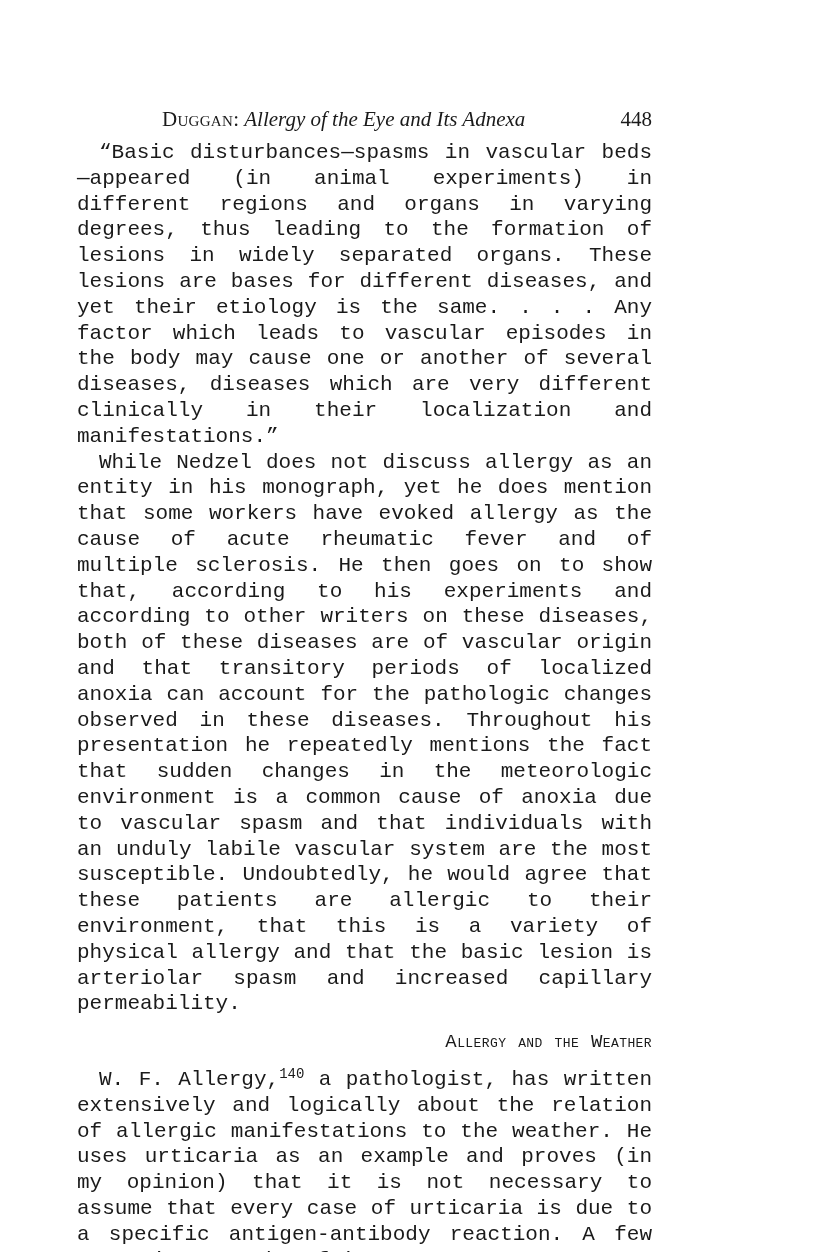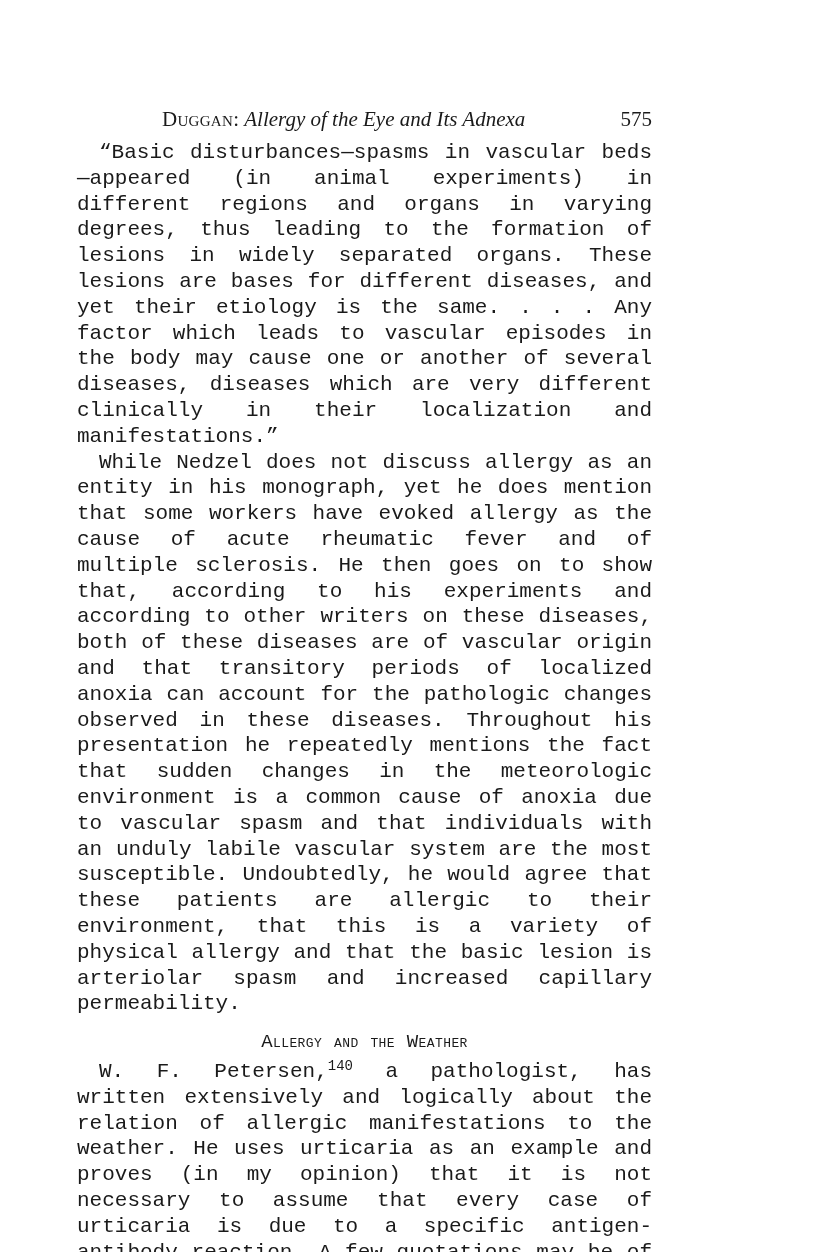--- a/index.html
+++ b/index.html
@@ -17,34 +17,34 @@
   .running-head .title { font-style: italic; }
   .running-head .folio { position: absolute; right: 0; top: 0; }
   .body-text {
     position: absolute; top: 140px; left: 0; width: 575px;
     font-size: 21px; line-height: 25.8px;
     text-align: justify;
     font-family: Liberation Mono, monospace;
   }
   .body-text p { margin: 0; text-indent: 22px; }
   .heading {
-    text-align: center; font-variant: small-caps;
-    font-size: 19px; line-height: 26px; margin: 12px 0 4px 0;
+    text-align: right; font-variant: small-caps;
+    font-size: 19px; line-height: 26px; margin: 12px 0 12px 0;
     letter-spacing: 0.4px; text-indent: 0;
   }
   sup { font-size: 14px; line-height: 0; vertical-align: 7px; }
 </style>
 </head>
 <body>
 
 <div class="page">
   <div class="running-head">
     <span class="author">Duggan</span><span>: </span><span class="title">Allergy of the Eye and Its Adnexa</span>
-    <span class="folio">575</span>
+    <span class="folio">448</span>
   </div>
 
   <div class="body-text">
     <p>“Basic disturbances—spasms in vascular beds—appeared (in animal experiments) in different regions and organs in varying degrees, thus leading to the formation of lesions in widely separated organs. These lesions are bases for different diseases, and yet their etiology is the same. . . . Any factor which leads to vascular episodes in the body may cause one or another of several diseases, diseases which are very different clinically in their localization and manifestations.”</p>
     <p>While Nedzel does not discuss allergy as an entity in his monograph, yet he does mention that some workers have evoked allergy as the cause of acute rheumatic fever and of multiple sclerosis. He then goes on to show that, according to his experiments and according to other writers on these diseases, both of these diseases are of vascular origin and that transitory periods of localized anoxia can account for the pathologic changes observed in these diseases. Throughout his presentation he repeatedly mentions the fact that sudden changes in the meteorologic environment is a common cause of anoxia due to vascular spasm and that individuals with an unduly labile vascular system are the most susceptible. Undoubtedly, he would agree that these patients are allergic to their environment, that this is a variety of physical allergy and that the basic lesion is arteriolar spasm and increased capillary permeability.</p>
     <div class="heading">Allergy and the Weather</div>
-    <p><span>W. F. Petersen,</span><sup>140</sup><span> a pathologist, has written extensively and logically about the relation of allergic manifestations to the weather. He uses urticaria as an example and proves (in my opinion) that it is not necessary to assume that every case of urticaria is due to a specific antigen-antibody reaction. A few quotations may be of interest.</span></p>
+    <p><span>W. F. Allergy,</span><sup>140</sup><span> a pathologist, has written extensively and logically about the relation of allergic manifestations to the weather. He uses urticaria as an example and proves (in my opinion) that it is not necessary to assume that every case of urticaria is due to a specific antigen-antibody reaction. A few quotations may be of interest.</span></p>
   </div>
 </div>
 
 </body></html>

